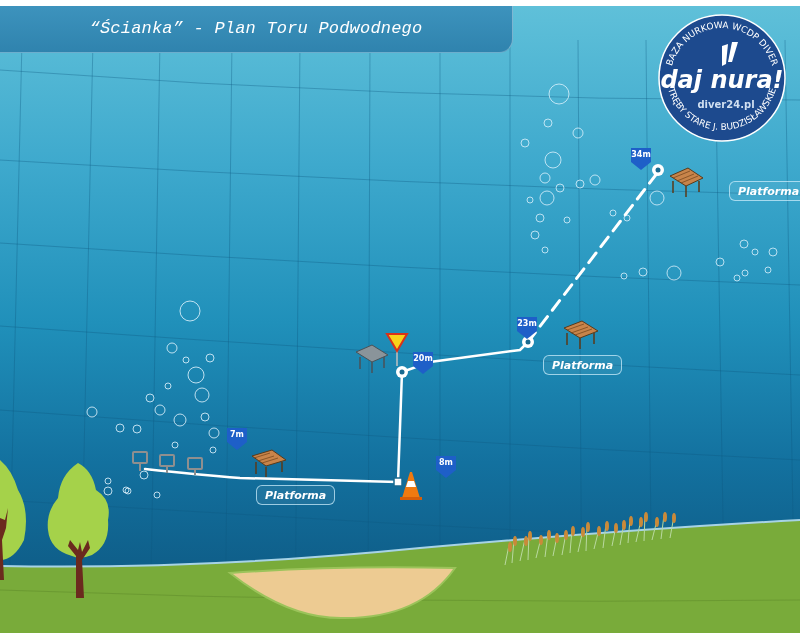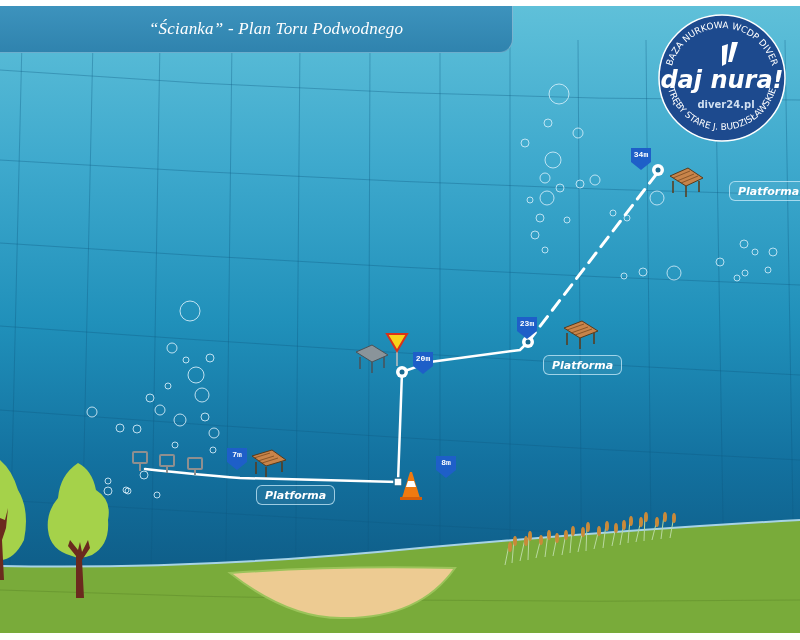--- a/index.html
+++ b/index.html
@@ -5,25 +5,25 @@
   html, body { margin: 0; padding: 0; }
   body { width: 800px; height: 640px; position: relative; overflow: hidden; background: #ffffff; font-family: "DejaVu Sans", sans-serif; }
   #scene { position: absolute; left: 0; top: 0; width: 800px; height: 640px; }
   .topstrip { position: absolute; left: 0; top: 0; width: 800px; height: 6px; background: #ffffff; }
   .water { position: absolute; left: 0; top: 6px; width: 800px; height: 634px;
     background: linear-gradient(180deg, #5fc0d9 0%, #3ea9cd 25%, #2090ba 50%, #13719f 72%, #0f5f8a 88%, #0d557f 100%); }
   .title-bar { position: absolute; left: 0; top: 6px; width: 512px; height: 46px;
     background: linear-gradient(180deg, #3d93bd 0%, #2f83ae 100%);
     border-bottom-right-radius: 14px; border-right: 1px solid rgba(255,255,255,0.35); border-bottom: 1px solid rgba(255,255,255,0.25); }
   .title-text { position: absolute; left: 0; top: 6px; width: 512px; height: 46px; line-height: 46px; text-align: center;
-    color: #ffffff; font-style: italic; font-size: 17px; font-family: Liberation Serif, serif; letter-spacing: 0.2px; padding-left: 20px; }
+    color: #ffffff; font-style: italic; font-size: 17px; font-family: Liberation Mono, monospace; letter-spacing: 0.2px; }
   .logo { position: absolute; left: 648px; top: 12px; width: 148px; height: 130px; }
   .label { position: absolute; padding: 0 8px; height: 20px; line-height: 19px; border: 1px solid rgba(200,235,250,0.75);
     border-radius: 6px; color: #ffffff; font-style: italic; font-weight: bold; font-size: 11px; background: rgba(255,255,255,0.06); box-sizing: border-box; margin-left: 20px; }
-  .badge { position: absolute; width: 20px; height: 22px; color: #fff; font-size: 8px; font-weight: bold; text-align: center; line-height: 14px; font-family: Liberation Mono, monospace; }
+  .badge { position: absolute; width: 20px; height: 22px; color: #fff; font-size: 8px; font-weight: bold; text-align: center; line-height: 14px; }
   .badge svg { position: absolute; left: 0; top: 0; }
   .badge span { position: relative; }
   svg text { font-family: "DejaVu Sans", sans-serif; }
 </style>
 </head>
 <body>
 
 <div id="scene">
   <div class="topstrip"></div>
   <div class="water"></div>
@@ -209,21 +209,21 @@
       <path d="M567 333 L567 345 M594 333 L594 344 M580 338 L580 349" stroke="#5a3a1a" stroke-width="1.5"></path>
       <path d="M567 330 L584 324 M571 333 L588 327 M575 335 L592 329" stroke="#7a4a20" stroke-width="0.8"></path>
     </g>
     <g>
       <path d="M670 176 L688 168 L703 178 L686 186 Z" fill="#c8844a" stroke="#5a3a1a" stroke-width="1"></path>
       <path d="M673 181 L673 193 M699 181 L699 192 M686 186 L686 197" stroke="#5a3a1a" stroke-width="1.5"></path>
       <path d="M673 178 L690 171 M677 181 L694 174 M681 183 L698 176" stroke="#7a4a20" stroke-width="0.8"></path>
     </g>
   </svg>
 
-  <div class="badge" style="left:227px;top:448px">
+  <div class="badge" style="left:227px;top:428px">
     <svg width="20" height="22">
         <path d="M0 0 H20 V14 L10 22 L0 14 Z" fill="#1e5fc8"></path>
       </svg>
     <span>7m</span>
   </div>
   <div class="badge" style="left:436px;top:456px">
     <svg width="20" height="22">
         <path d="M0 0 H20 V14 L10 22 L0 14 Z" fill="#1e5fc8"></path>
       </svg>
     <span>8m</span>

